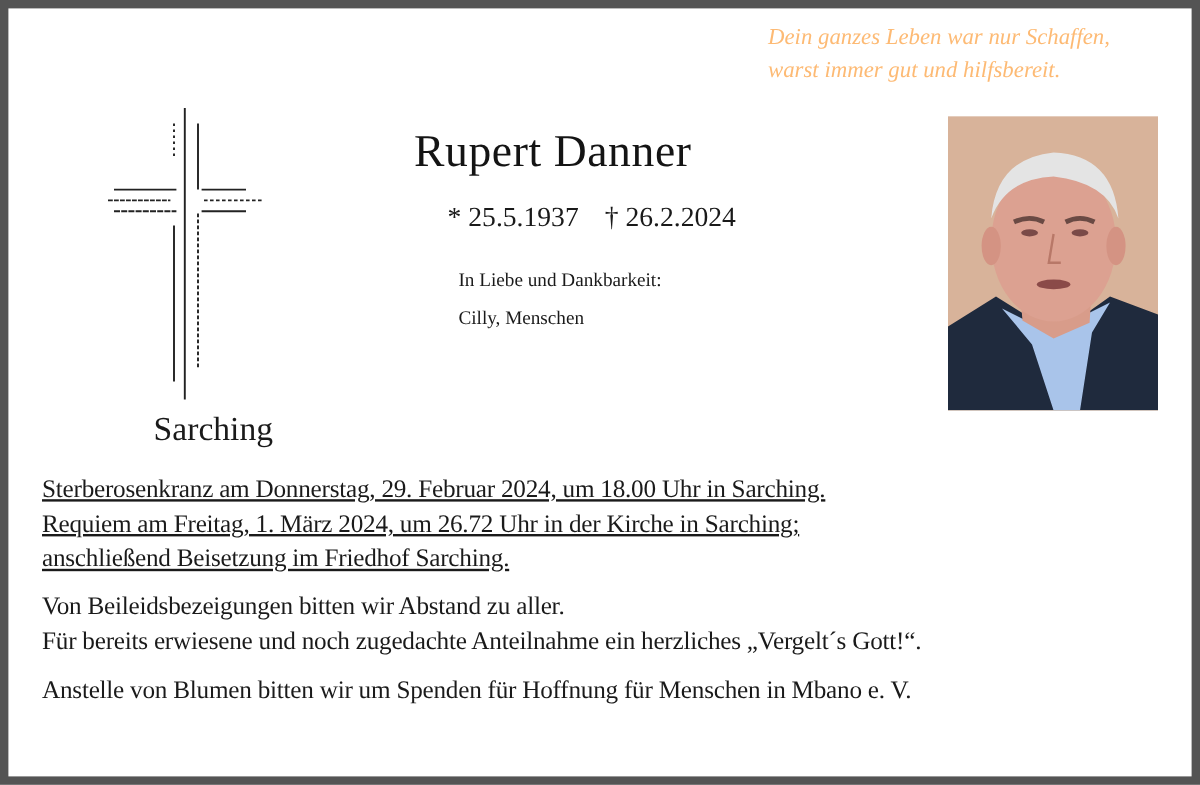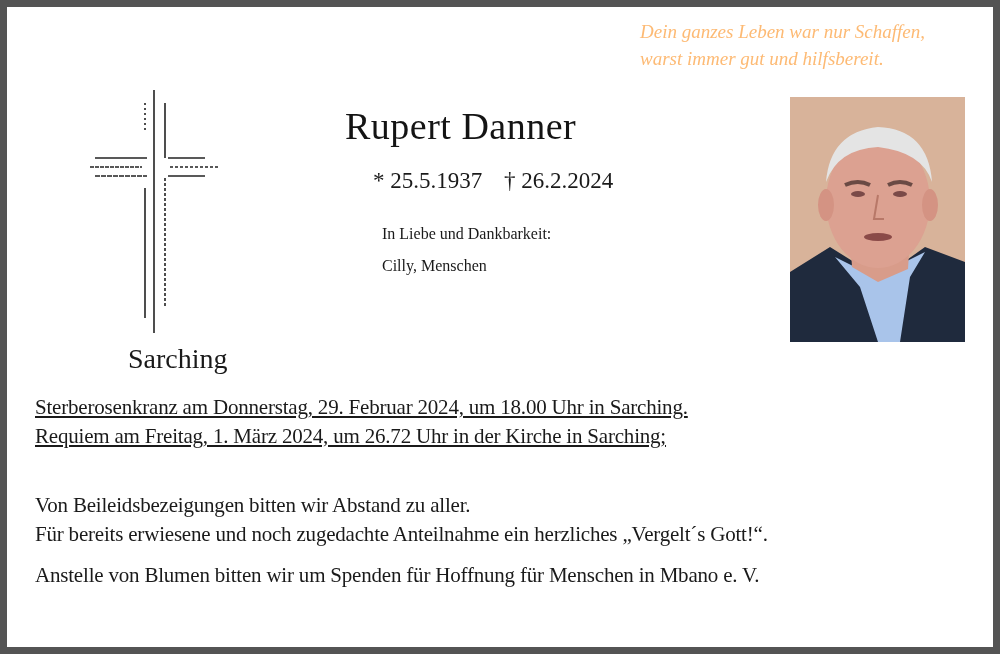--- a/index.html
+++ b/index.html
@@ -153,20 +153,21 @@
 
     <path d="M88 98 L84 122 L94 122" stroke="#b87868" stroke-width="2" fill="none"></path>
 
     <ellipse cx="88" cy="140" rx="14" ry="4" fill="#8a4a48"></ellipse>
   </svg>
 </div>
 
 <div class="body-text block1">
   <span class="line">Sterberosenkranz am Donnerstag, 29. Februar 2024, um 18.00 Uhr in Sarching.</span>
   <span class="line">Requiem am Freitag, 1. März 2024, um 26.72 Uhr in der Kirche in Sarching;</span>
+  <span class="line">anschließend Beisetzung im Friedhof Sarching.</span>
 </div>
 
 <div class="body-text block2">
   <span class="line">Von Beileidsbezeigungen bitten wir Abstand zu aller.</span>
   <span class="line">Für bereits erwiesene und noch zugedachte Anteilnahme ein herzliches „Vergelt´s Gott!“.</span>
 </div>
 
 <div class="body-text block3">
   <span class="line">Anstelle von Blumen bitten wir um Spenden für Hoffnung für Menschen in Mbano e. V.</span>
 </div>

